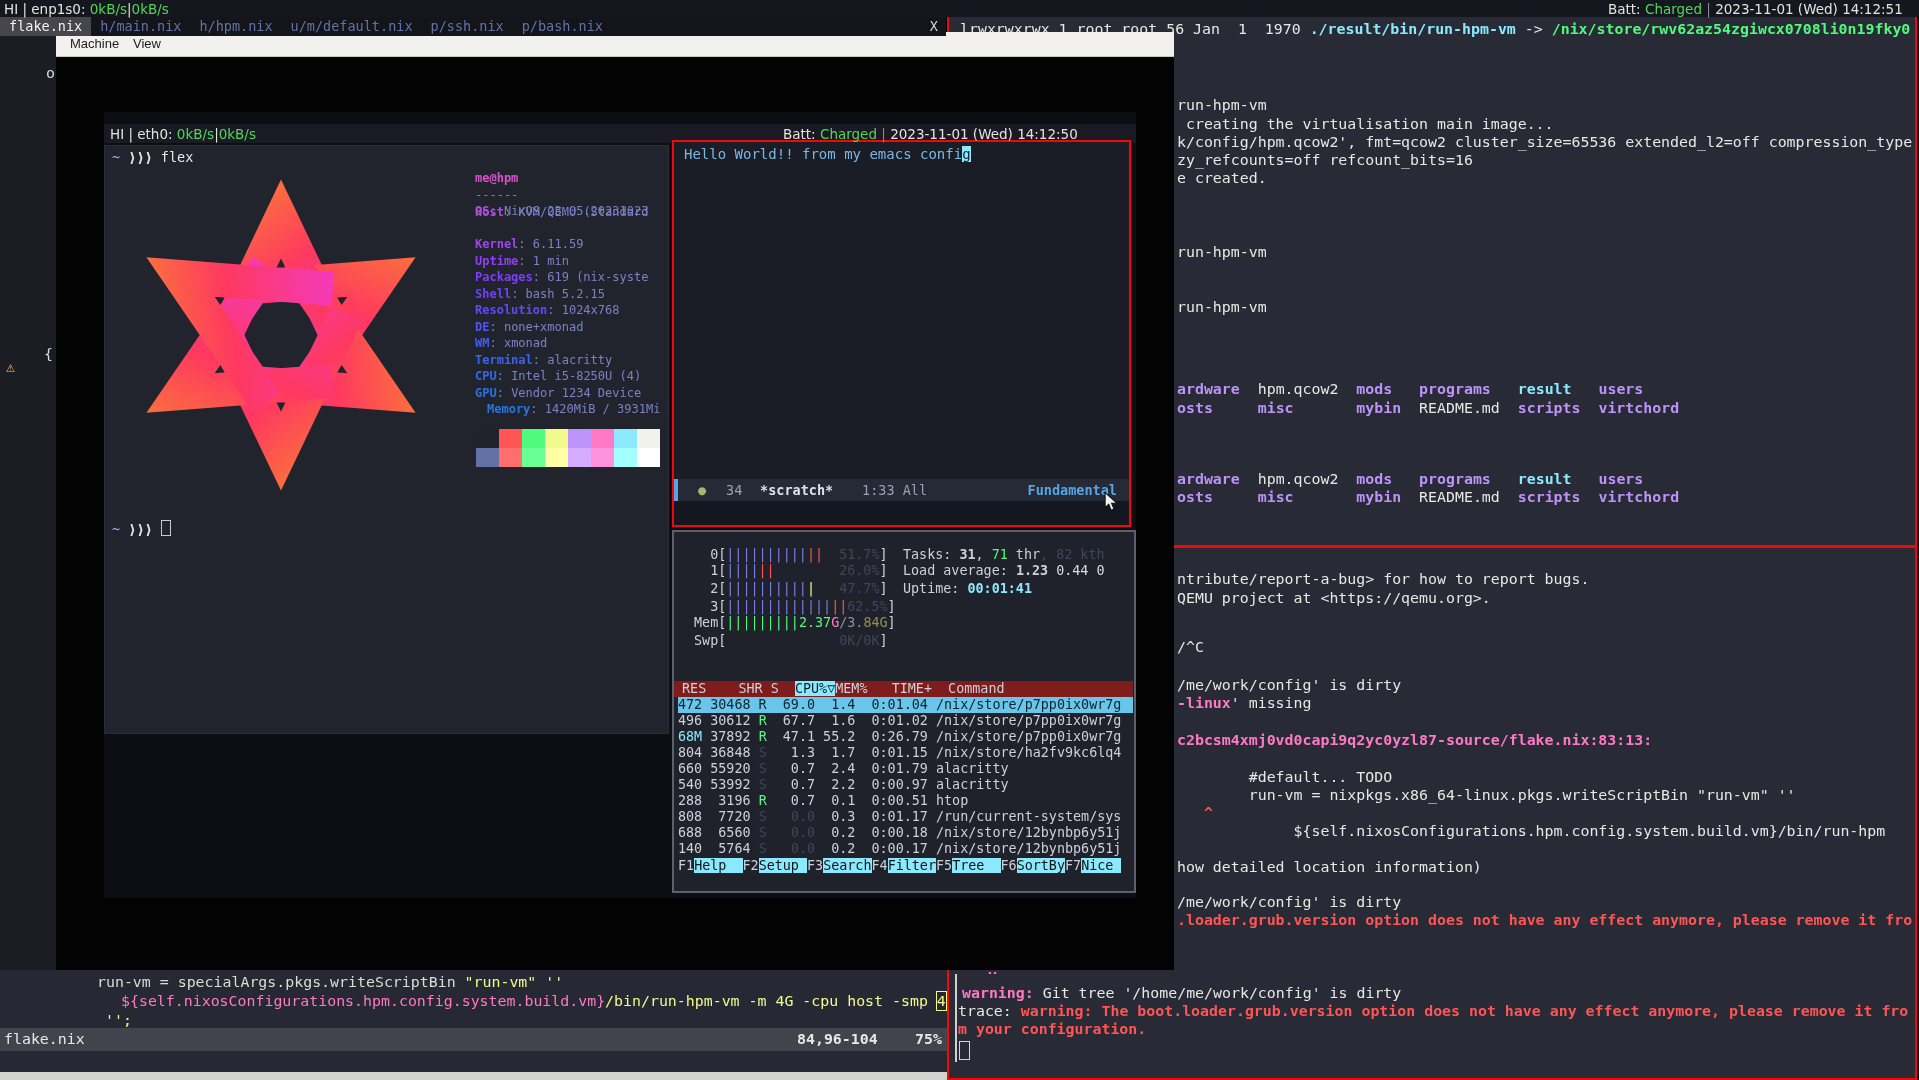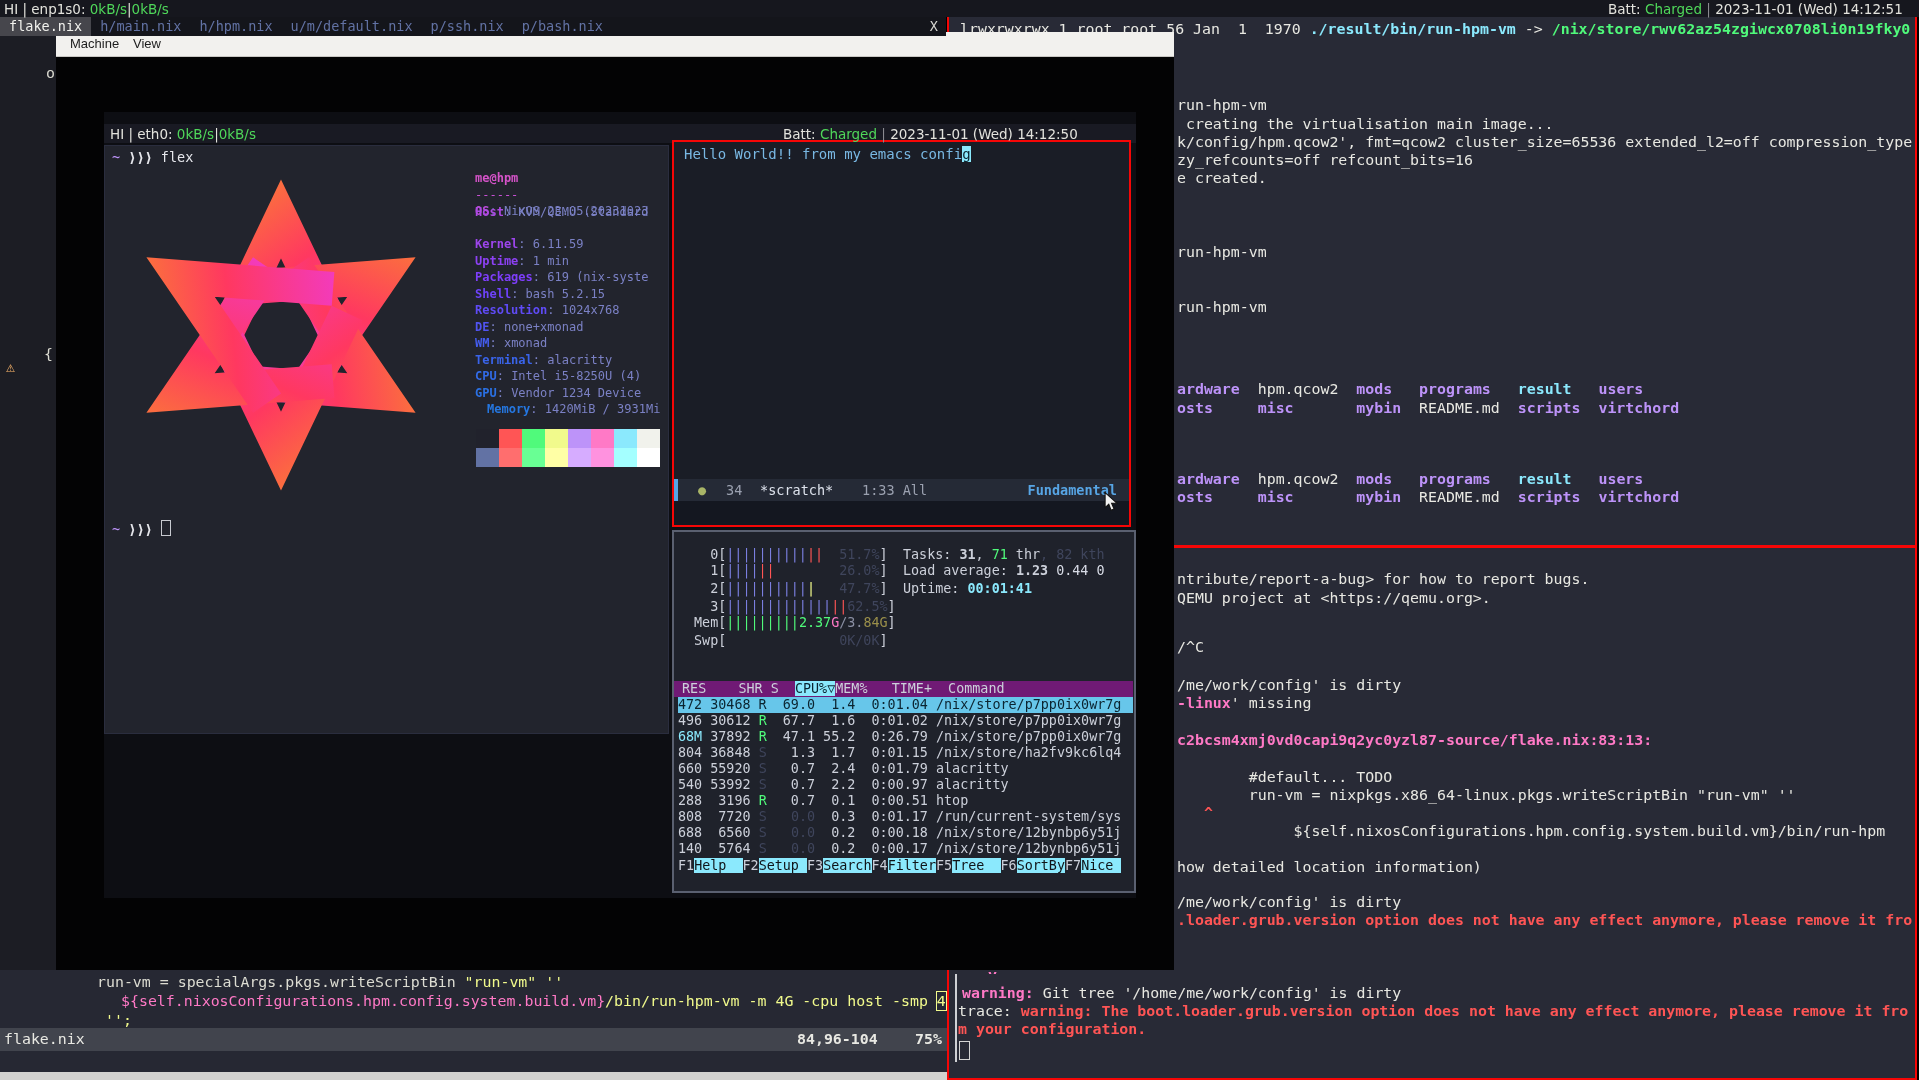--- a/index.html
+++ b/index.html
@@ -22,21 +22,21 @@
   .red{color:#ff5555;} .green{color:#50fa7b;} .cyan{color:#8be9fd;} .purple{color:#bd93f9;}
   .pink{color:#ff79c6;} .yellow{color:#f1fa8c;} .orange{color:#ffb86c;} .vfg{color:#dcdcd2;}
   .bargreen{color:#4fd75a;} .barfg{color:#e3e3dd;} .bardim{color:#8a8a90;}
   .vmfg{color:#e6e7ec;}
   .emblue{color:#79b8e3;}
   .emcursor{background:#8be9fd;color:#0b2430;}
   .mblue{color:#7b7fe0;} .mred{color:#ff5555;} .myel{color:#f1fa8c;} .myel2{color:#9a8f4a;}
   .mdim{color:#3f455c;} .mdim2{color:#8a8fa3;} .mlight{color:#d8dce6;}
   .tabmain{background:#50fa7b;color:#13291a;}
   .tabio{background:#bd93f9;color:#221a33;}
-  .hthd{background:#701a75;color:#0a3018;}
+  .hthd{background:#7f1d1d;color:#0a3018;}
   .hthd-sel{background:#8be9fd;color:#0a2530;}
   .htrow-sel{background:#67c6ea;color:#0b2430;}
   .htrow-sel span{color:#0b2430 !important;}
   .fkey{background:#8be9fd;color:#101418;}
   .fcursor{background:#8be9fd;}
   .clip7{height:8px;overflow:hidden;}
   .cursor-box{outline:1.5px solid #f1fa8c;outline-offset:0px;}
   .cursor-hollow{display:inline-block;width:8px;height:14px;border:1px solid #c8cad0;vertical-align:-2px;}
   .cursor-hollow2{position:absolute;width:9px;height:17px;border:1px solid #d5d5d5;}
   
@@ -74,21 +74,21 @@
   #palette{position:absolute;left:371px;top:283px;z-index:13;}
   .prow{display:flex;}
   .pcell{width:23px;height:19px;}
   #emacs-win{position:absolute;left:672px;top:140px;width:459px;height:387px;background:#1a1d26;
              border:2px solid #f60606;box-sizing:border-box;z-index:12;}
   #emacs-modeline{position:absolute;left:0;top:337px;width:455px;height:22px;background:#252a36;
                   font:13.5px/22px "DejaVu Sans Mono",monospace;color:#9ba1b0;}
   #emacs-modeline .accent{position:absolute;left:0;top:0;width:4px;height:22px;background:#57a5e5;}
   #emacs-modeline .dot{position:absolute;left:24px;color:#a9b567;}
   #emacs-modeline .num{position:absolute;left:52px;}
-  #emacs-modeline .buf{position:absolute;left:86px;font-weight:normal;color:#dde2ec;}
+  #emacs-modeline .buf{position:absolute;left:86px;font-weight:bold;color:#dde2ec;}
   #emacs-modeline .pos{position:absolute;left:188px;}
   #emacs-modeline .mode{position:absolute;right:12px;color:#57a5e5;font-weight:bold;}
   #emacs-mini{position:absolute;left:0;top:359px;width:455px;height:24px;background:#141720;}
   #htop-win{position:absolute;left:672px;top:530px;width:464px;height:363px;background:#1f222b;
             border:2px solid #5a6070;box-sizing:border-box;overflow:hidden;z-index:12;}
   #mouse{position:absolute;left:1102px;top:492px;z-index:40;}
 </style>
 </head>
 <body>
 

